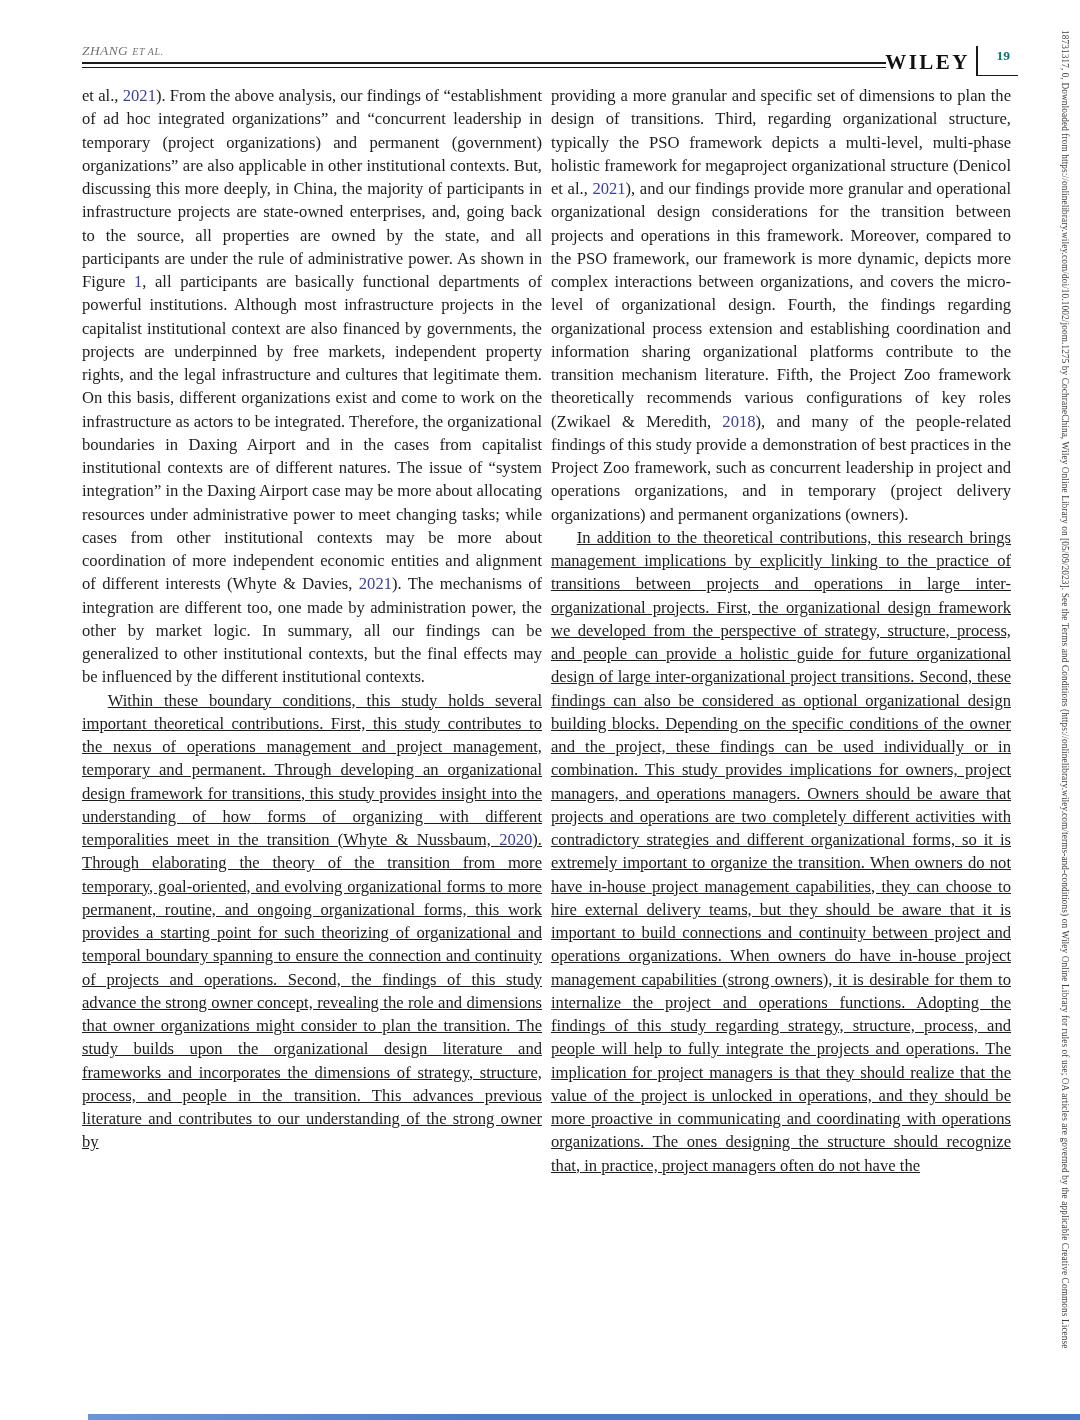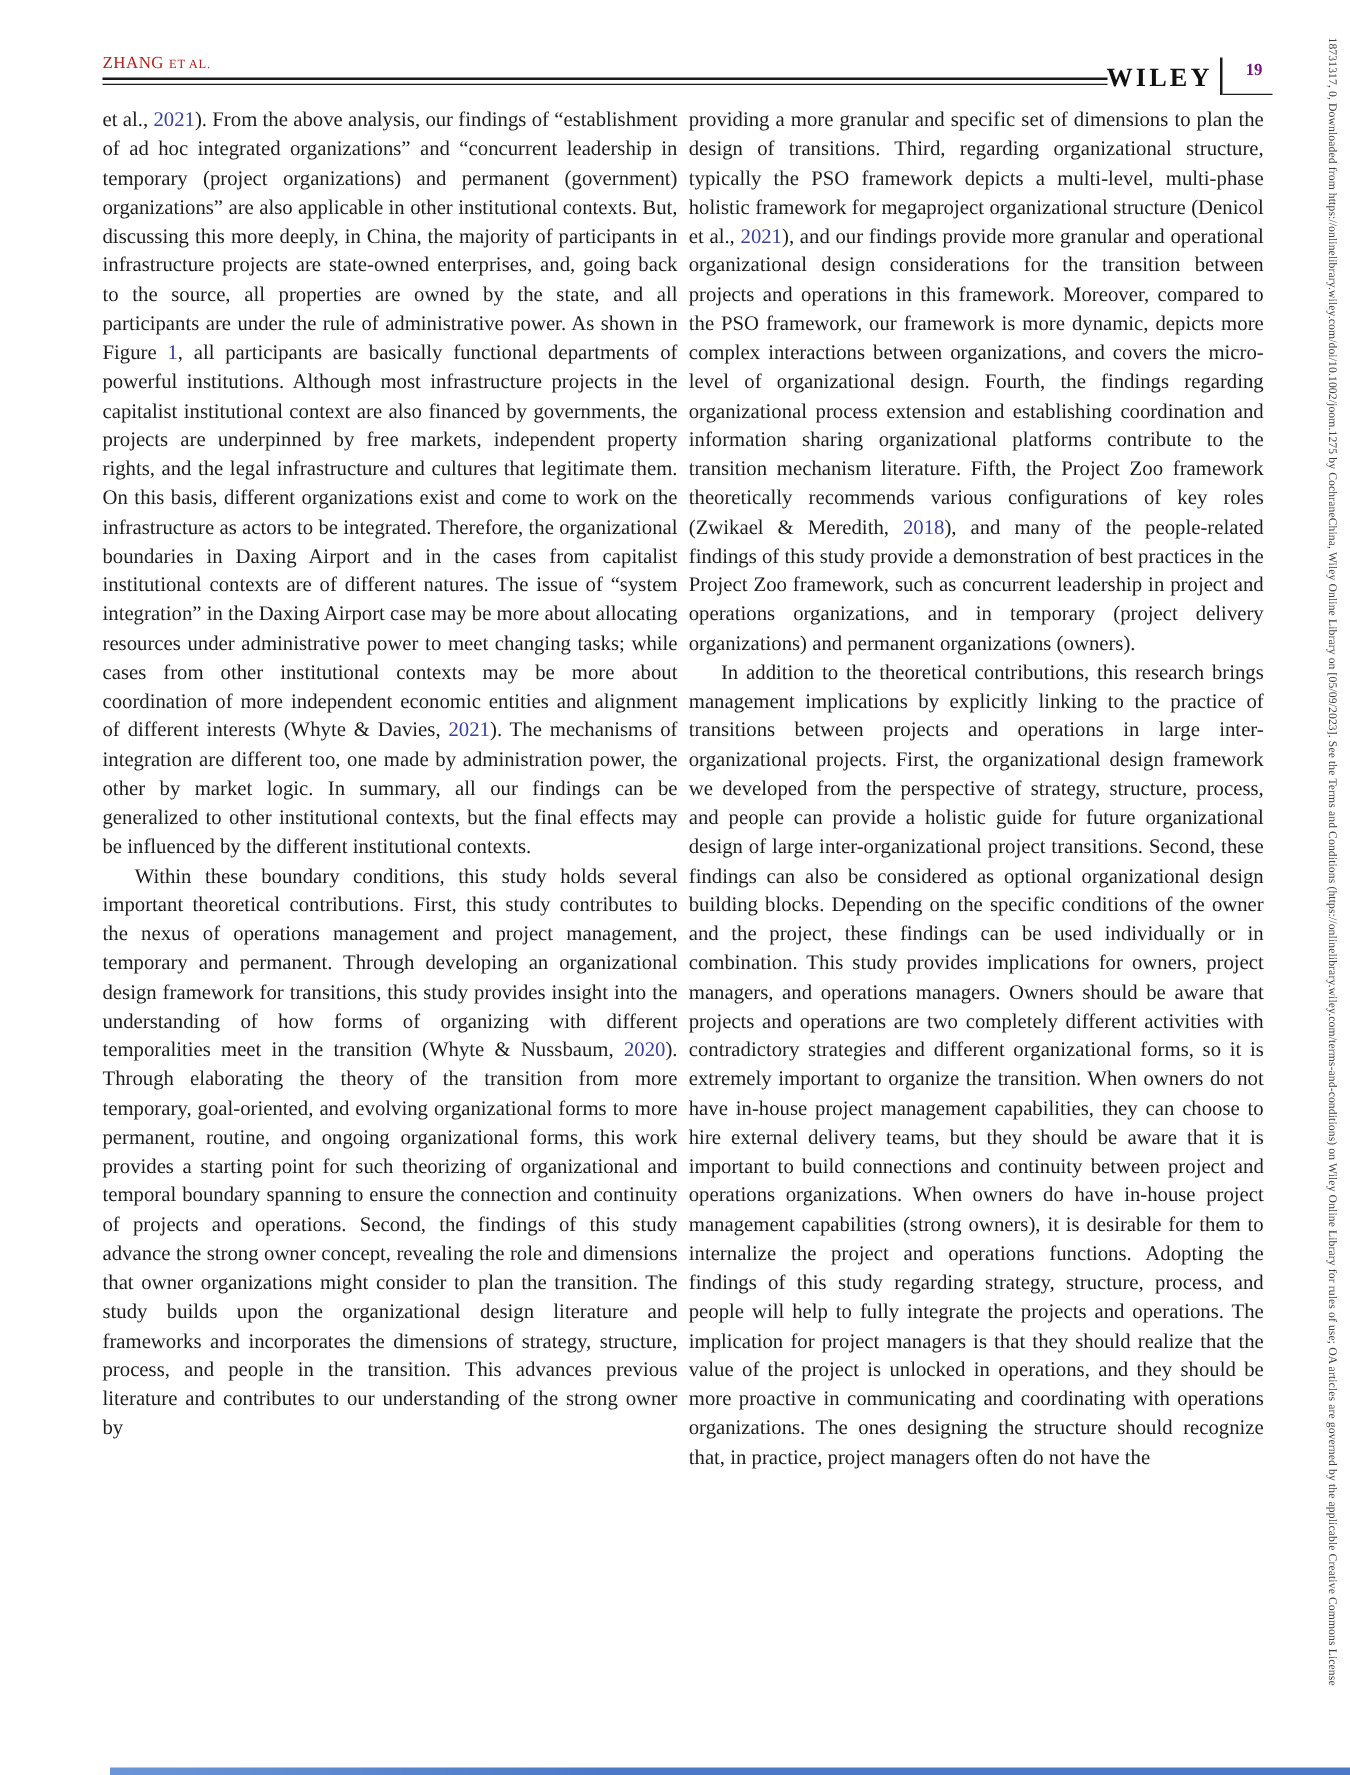--- a/index.html
+++ b/index.html
@@ -22,22 +22,23 @@
     position: absolute;
     top: 34px;
     left: 82px;
     right: 62px;
     height: 34px;
   }
   .running-head {
     position: absolute;
     left: 0;
     bottom: 9px;
-    color: #b91c1c;
+    color: #737373;
     white-space: nowrap;
+    font-style: italic;
   }
   .running-head .rh-main {
     font-size: 13.5px;
     letter-spacing: 0.4px;
   }
   .running-head .rh-suffix {
     font-size: 10px;
     letter-spacing: 0.6px;
   }
   .header-rule {
@@ -74,21 +75,21 @@
     bottom: -8px;
     border-bottom: 1.5px solid #1a1a1a;
     height: 1px;
   }
   .page-number {
     position: absolute;
     right: 8px;
     bottom: 4px;
     font-weight: bold;
     font-size: 13.5px;
-    color: #701a75;
+    color: #0f766e;
   }
   
   .columns {
     position: absolute;
     top: 84px;
     left: 82px;
     width: 942px;
     display: flex;
     gap: 9px;
   }
@@ -98,20 +99,21 @@
     font-size: 16.6px;
     line-height: 23.25px;
     text-align: justify;
   }
   .col p {
     margin: 0;
     padding: 0;
   }
   .col p.indent {
     text-indent: 1.55em;
+    text-decoration: underline;
   }
   .cite-link {
     color: #3b3f9e;
   }
   
   .side-strip {
     position: absolute;
     top: 30px;
     right: 10px;
     height: 1385px;

